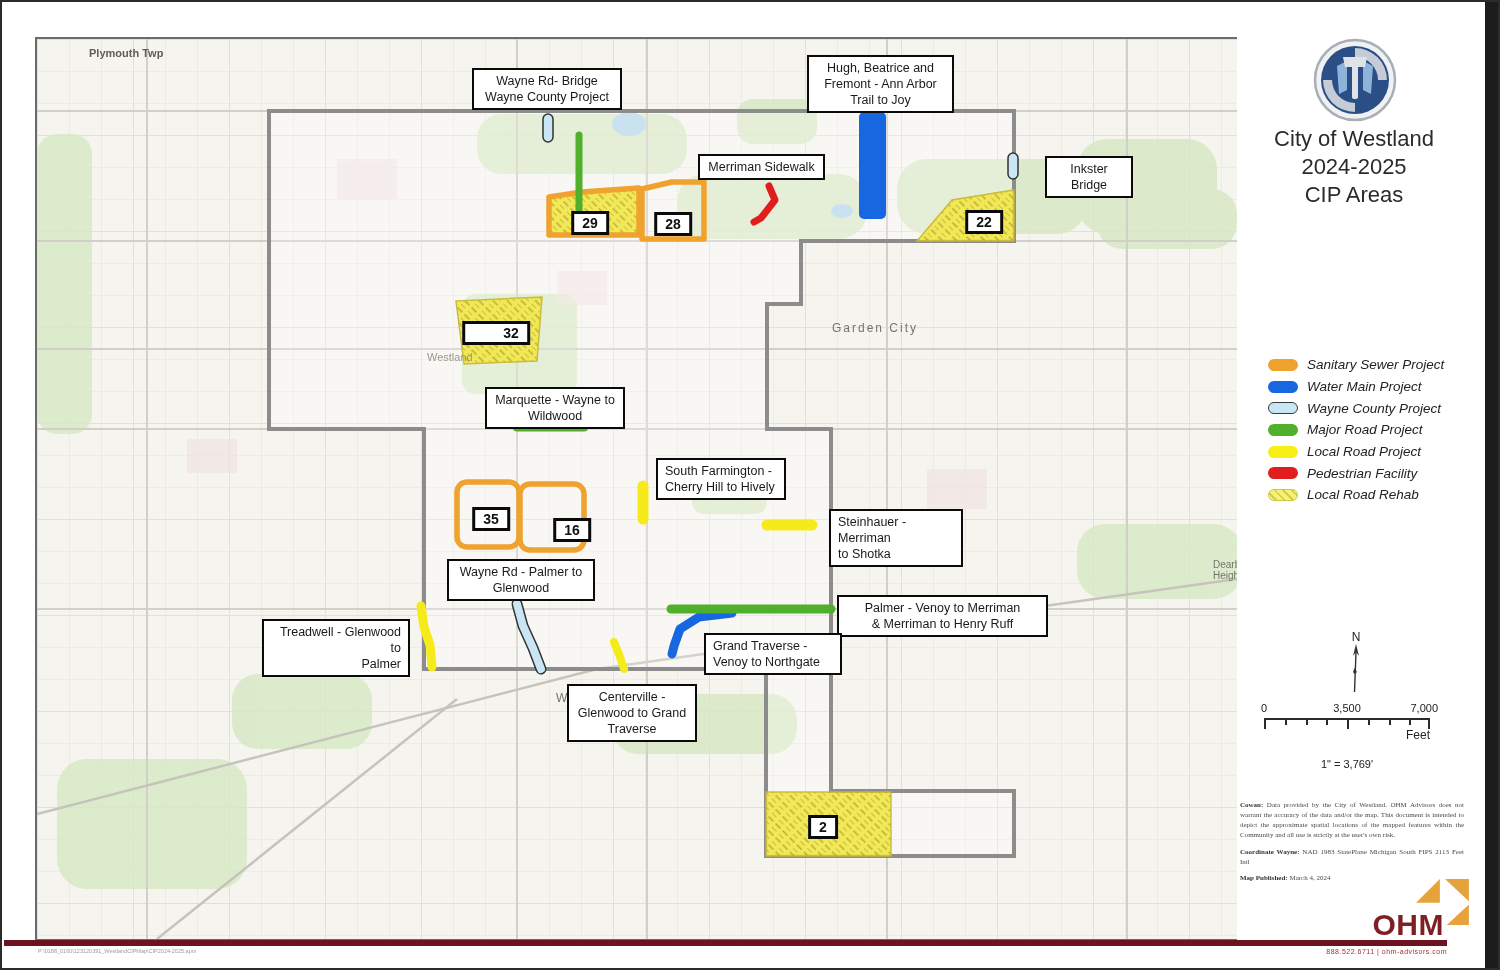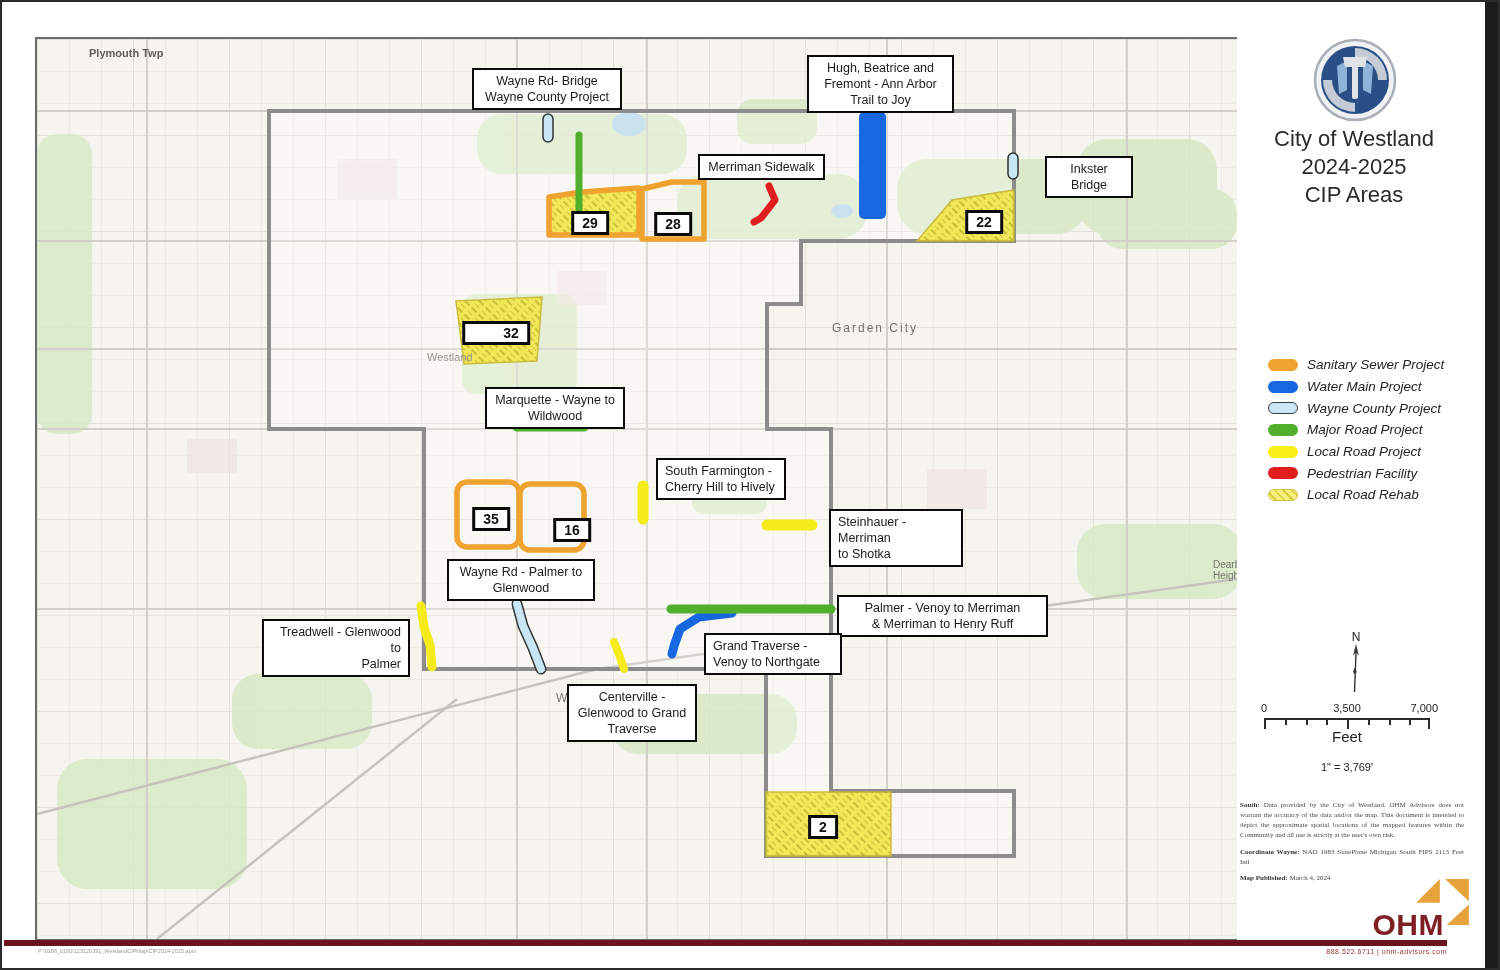--- a/index.html
+++ b/index.html
@@ -28,21 +28,21 @@
   .sw-outline{border:1.5px solid #3a3a3a;}
   .sw-hatch{background:repeating-linear-gradient(45deg,#f5f07e 0 4px,#d8ce3a 4px 6px);border:1px solid #cfc64a;}
   .legend-label{font-size:13.5px;color:#222;}
 
   #north-arrow{position:absolute;left:1340px;top:628px;width:28px;text-align:center;}
   #north-n{font-size:12px;color:#222;}
   #scalebar{position:absolute;left:1262px;top:700px;width:166px;}
   #sb-labels{position:relative;height:14px;font-size:11px;color:#222;}
   #sb-line{position:relative;border-top:2px solid #2b2b2b;height:10px;margin-top:2px;}
   .sb-tick{position:absolute;top:0;width:2px;background:#2b2b2b;}
-  #sb-unit{text-align:center;font-size:15px;color:#222;margin-top:-2px;}
+  #sb-unit{text-align:right;font-size:12px;color:#222;margin-top:-2px;}
   #sb-ratio{text-align:center;font-size:11px;color:#222;margin-top:16px;}
 
   #notes{position:absolute;left:1238px;top:798px;width:224px;font-family:"Liberation Serif",serif;font-size:7px;color:#4a4a4a;line-height:1.45;}
   #notes p{margin:0 0 6px 0;text-align:justify;}
   #notes b{color:#333;}
 
   #ohm-logo-tris{position:absolute;left:1414px;top:877px;width:58px;height:46px;}
   #ohm-logo-text{position:absolute;left:1352px;top:906px;width:90px;text-align:right;font-size:30px;font-weight:bold;color:#7E1F24;letter-spacing:.5px;}
   #footer-bar{position:absolute;left:2px;top:938px;width:1443px;height:6px;background:#6B1420;}
   #footer-contact{position:absolute;left:1235px;top:946px;width:210px;text-align:right;font-size:7px;color:#9b3034;letter-spacing:.5px;}
@@ -276,21 +276,21 @@
       <div class="sb-tick" style="left:62.5%;height:5px;"></div>
       <div class="sb-tick" style="left:75%;height:5px;"></div>
       <div class="sb-tick" style="left:87.5%;height:5px;"></div>
       <div class="sb-tick" style="right:0;height:9px;"></div>
     </div>
     <div id="sb-unit">Feet</div>
     <div id="sb-ratio">1" = 3,769'</div>
   </div>
 
   <div id="notes">
-    <p><b>South:</b><span> Data provided by the City of Westland. OHM Advisors does not warrant the accuracy of the data and/or the map. This document is intended to depict the approximate spatial locations of the mapped features within the Community and all use is strictly at the user's own risk.</span></p>
+    <p><b>Cowan:</b><span> Data provided by the City of Westland. OHM Advisors does not warrant the accuracy of the data and/or the map. This document is intended to depict the approximate spatial locations of the mapped features within the Community and all use is strictly at the user's own risk.</span></p>
     <p><b>Coordinate Wayne:</b><span> NAD 1983 StatePlane Michigan South FIPS 2113 Feet Intl</span></p>
     <p><b>Map Published:</b><span> March 4, 2024</span></p>
   </div>
 
   <svg id="ohm-logo-tris" viewBox="0 0 68 54">
     <polygon points="0,28 28,0 28,28" fill="#E6A33C"></polygon>
     <polygon points="34,0 62,0 62,26" fill="#E6A33C"></polygon>
     <polygon points="36,54 62,30 62,54" fill="#E6A33C"></polygon>
   </svg>
   <div id="ohm-logo-text">OHM</div>

